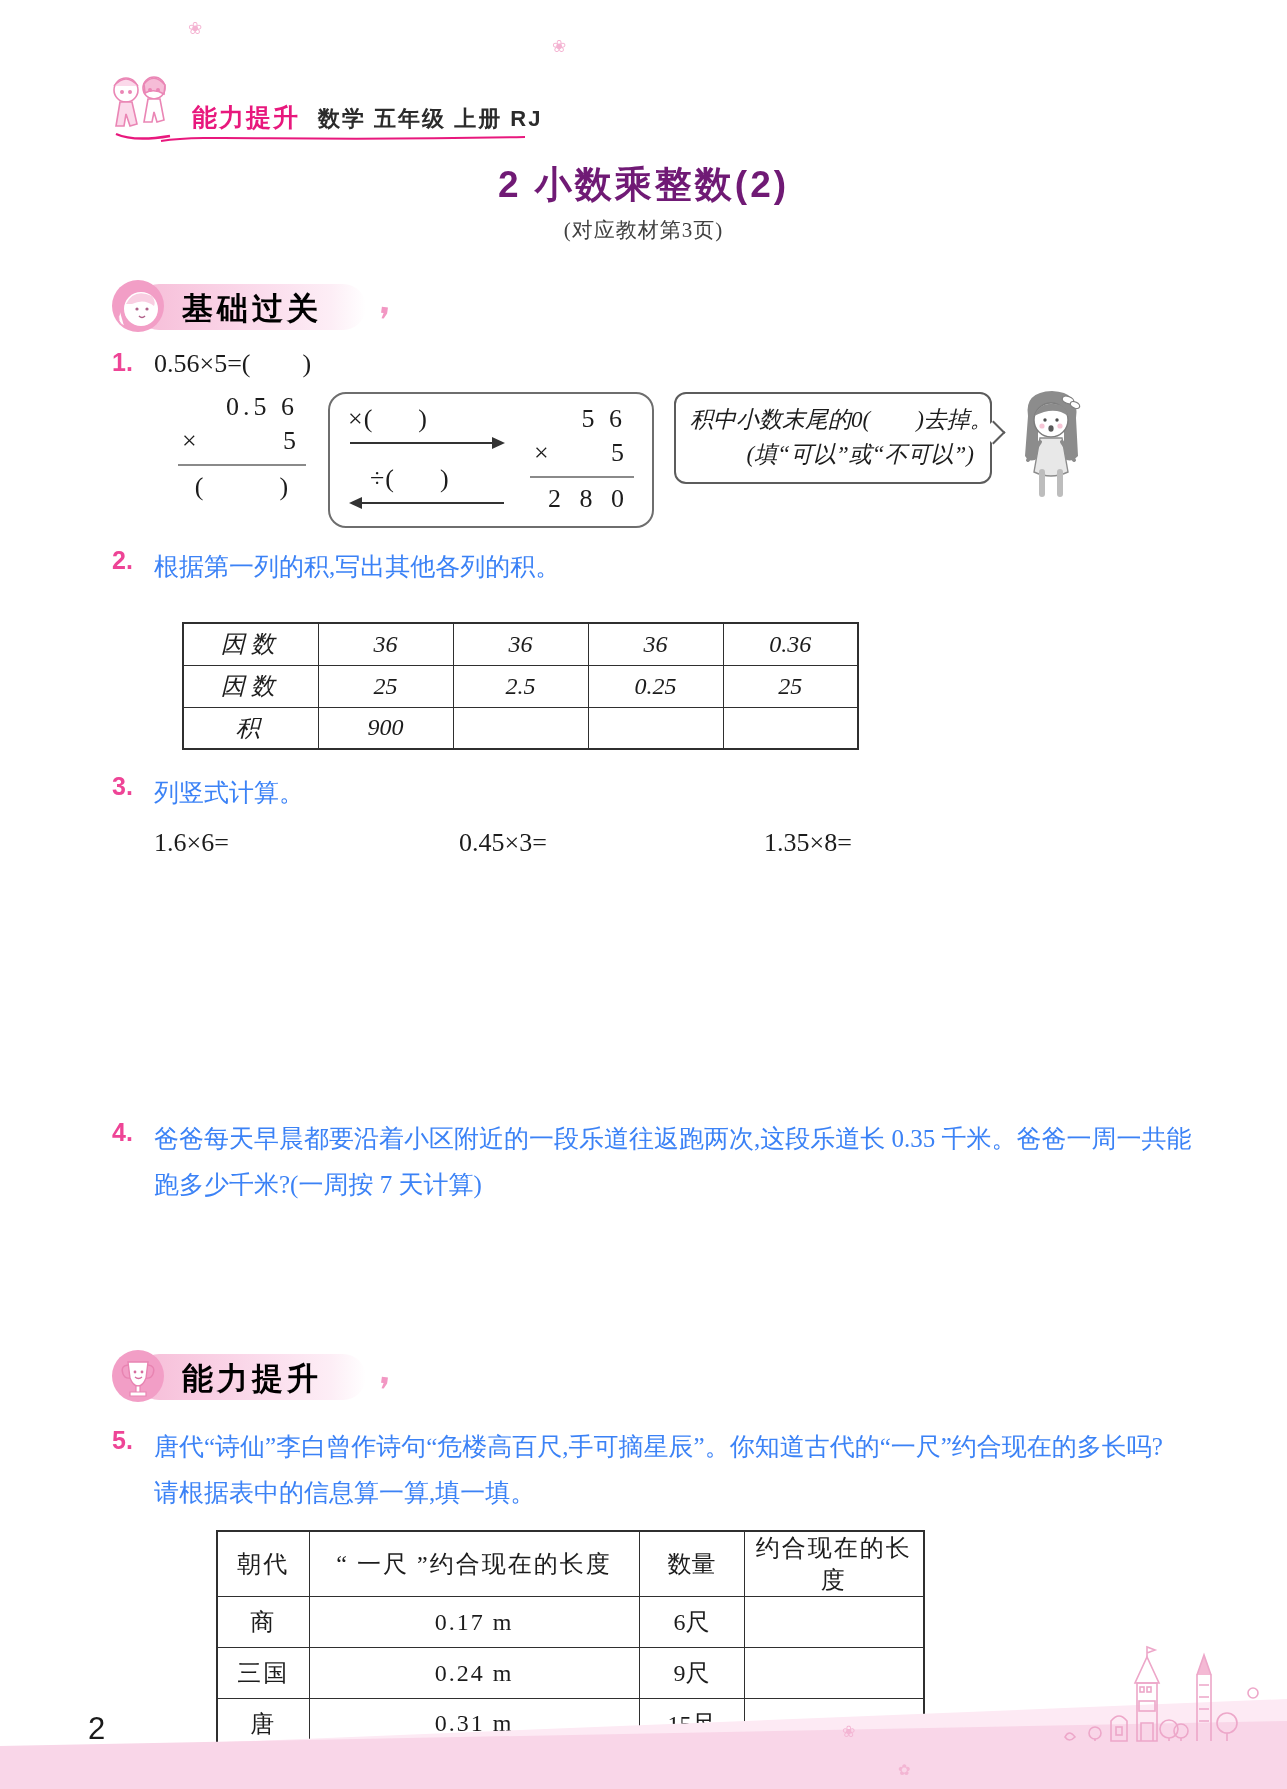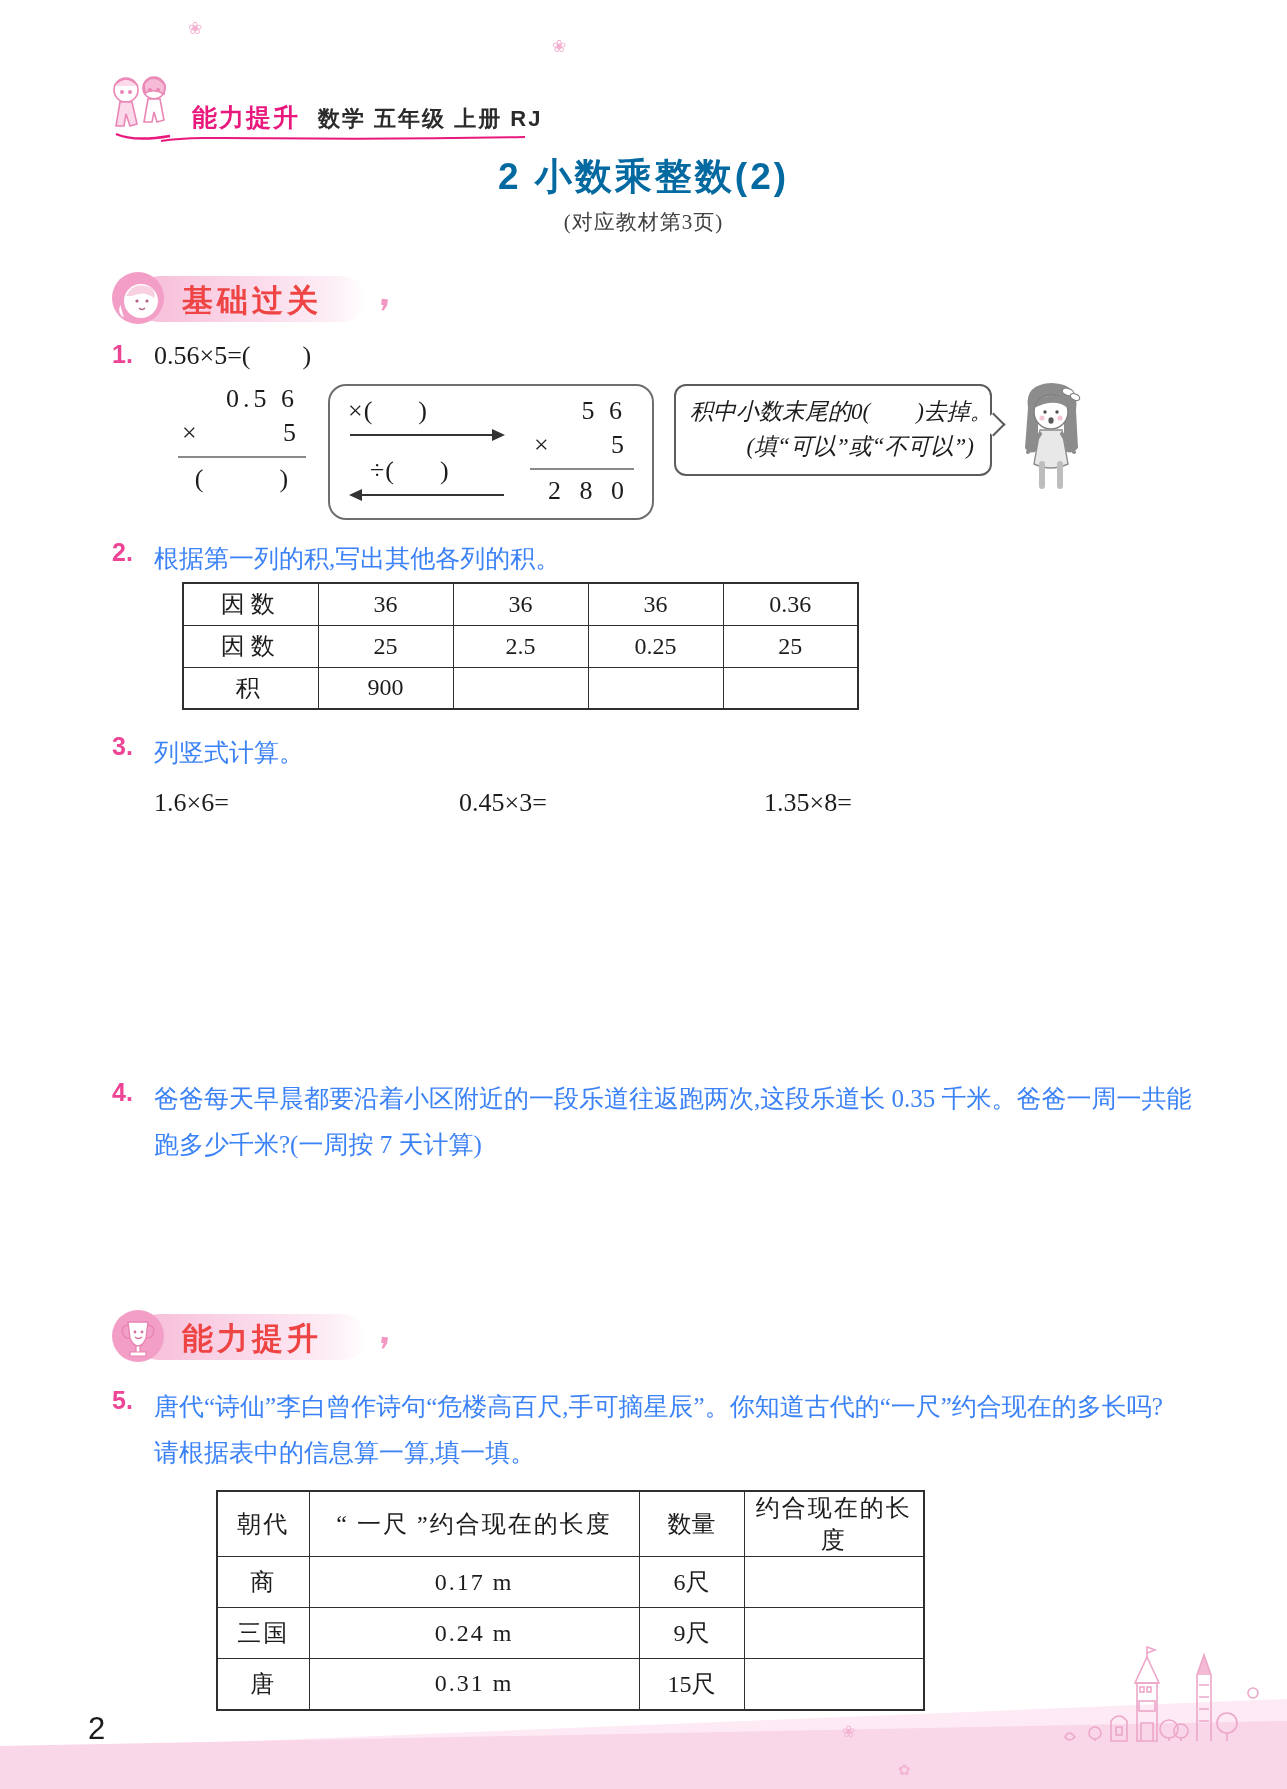--- a/index.html
+++ b/index.html
@@ -14,31 +14,31 @@
   
   .header { position:relative; margin:64px 0 0 104px; height:80px; display:flex; align-items:flex-end; }
   .brand-text { display:flex; align-items:baseline; gap:18px; padding-bottom:10px; margin-left:10px;
     font-family:"Liberation Sans","DejaVu Sans",sans-serif; }
   .brand-main { color:#e8187d; font-weight:bold; font-size:25px; letter-spacing:2px; }
   .brand-sub  { color:#2b2b2b; font-weight:bold; font-size:22px; letter-spacing:2px; }
   .swoosh { position:absolute; left:55px; bottom:0; }
   .deco-flower { position:absolute; color:#f4b3d2; font-size:17px; }
 
   
-  .title { margin-top:8px; text-align:center; font-family:"Liberation Sans","DejaVu Sans",sans-serif;
-    font-weight:bold; font-size:37px; letter-spacing:3px; color:#0369a1; }
+  .title { margin-top:16px; text-align:center; font-family:"Liberation Sans","DejaVu Sans",sans-serif;
+    font-weight:bold; font-size:37px; letter-spacing:3px; color:#701a75; }
   .subtitle { margin-top:6px; text-align:center; color:#404040; font-size:21px; letter-spacing:1px; }
 
   
   .banner { position:relative; margin-left:110px; height:56px; width:300px; }
   .banner .pill { position:absolute; left:26px; top:6px; height:46px; width:230px; border-radius:24px;
     background:linear-gradient(to right,#f6bcd7 0%,#fbdcec 55%,#fdeef6 85%,rgba(255,255,255,0) 100%); }
   .banner .icon-circle { position:absolute; left:0; top:0; width:56px; height:56px; }
   .banner .label { position:absolute; left:72px; top:10px; font-family:"Liberation Sans","DejaVu Sans",sans-serif;
-    font-weight:bold; font-size:31px; letter-spacing:4px; color:#ef4444; }
+    font-weight:bold; font-size:31px; letter-spacing:4px; color:#000000; }
   .banner .comma-mark { position:absolute; left:268px; top:22px; color:#f297c3; font-size:34px;
     font-family:"Liberation Sans",sans-serif; transform:rotate(8deg); }
   .banner2 { margin-top:140px; }
 
   
   .question { display:flex; margin-left:112px; }
   .q-num { width:42px; flex:0 0 42px; font-family:"Liberation Sans","DejaVu Sans",sans-serif;
     font-weight:bold; font-size:25px; color:#ee4496; padding-top:2px; }
   .q-body { flex:1; }
   .q-text { font-size:25px; line-height:46px; color:#3b82f6; white-space:pre-wrap; }
@@ -63,21 +63,21 @@
   .bubble-wrap { position:relative; margin-left:20px;font-style:italic; }
   .bubble { position:relative; width:318px; border:2px solid #5c5c5c; border-radius:12px;
     background:#fff; padding:8px 12px 10px 14px; font-size:23px; line-height:35px; }
   .bubble .l2 { text-align:right; padding-right:4px; }
   .bubble-pointer { position:absolute; right:-10px; top:32px; width:17px; height:17px; background:#fff;
     border-top:2px solid #5c5c5c; border-right:2px solid #5c5c5c; transform:rotate(45deg); }
   .girl { margin-left:22px; margin-top:-6px; }
 
   
   table { border-collapse:collapse; }
-  .q2-table { margin:0 0 0 28px; }
+  .q2-table { margin:32px 0 0 28px;font-style:italic; }
   .q2-table td { border:1.6px solid #2f2f2f; text-align:center; font-size:24px;
     height:42px; vertical-align:middle; }
   .q2-table td:first-child { width:135px; letter-spacing:6px; }
   .q2-table td:not(:first-child) { width:135px; }
   .q2-table { border:2px solid #2f2f2f; }
 
   .q5-table { margin:14px 0 0 62px; border:2px solid #2f2f2f; }
   .q5-table td { border:1.6px solid #2f2f2f; text-align:center; font-size:24px;
     height:51px; vertical-align:middle; }
   .q5-table td:nth-child(1) { width:92px; letter-spacing:2px; }

